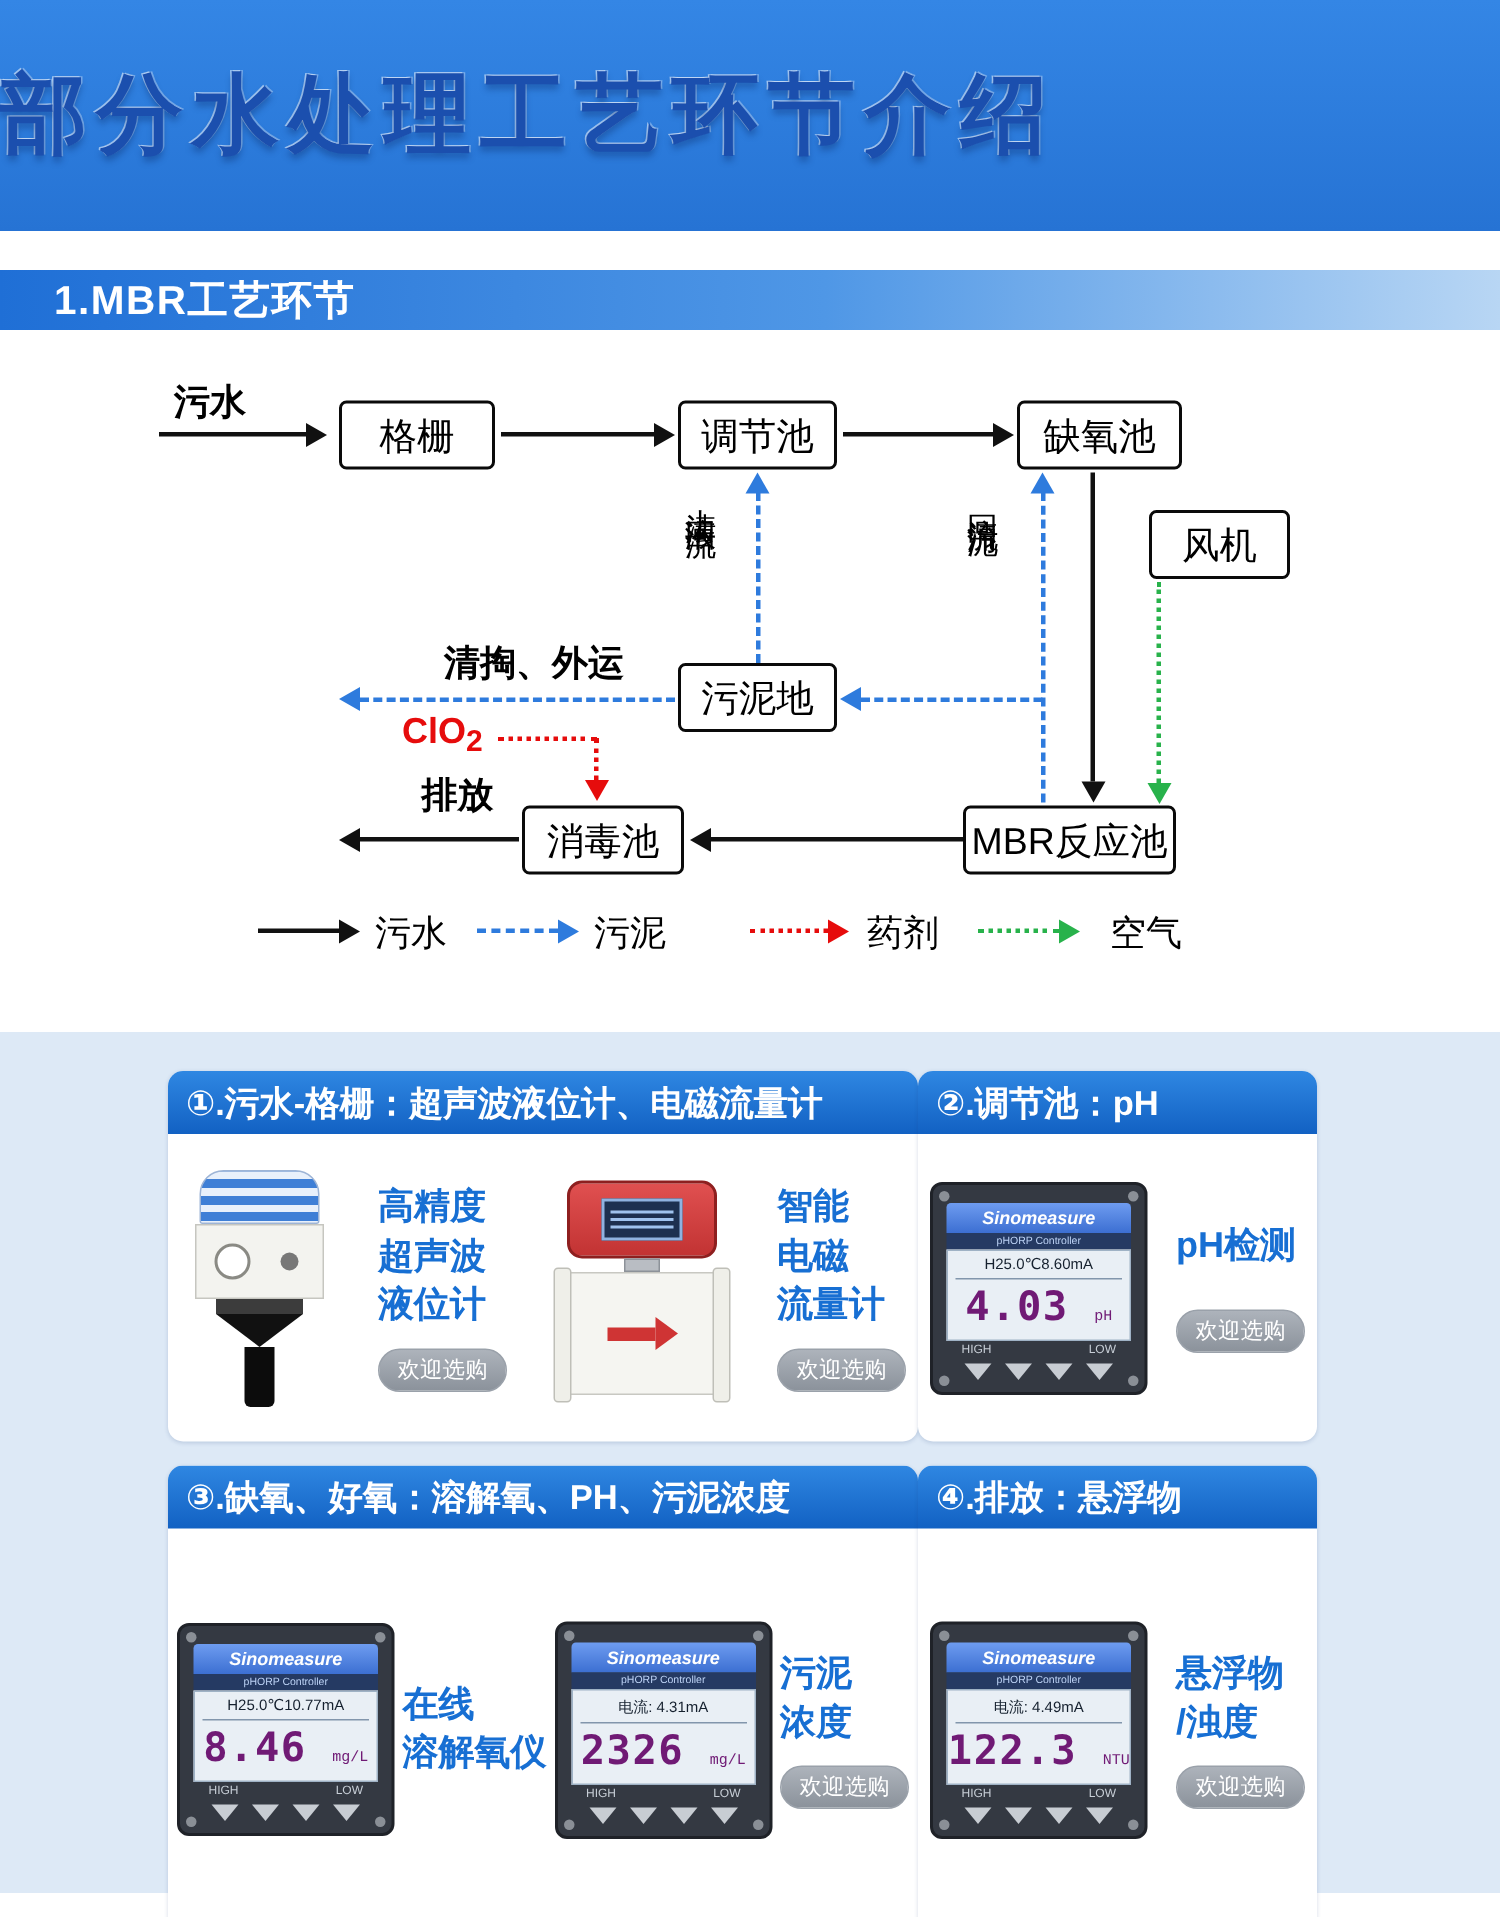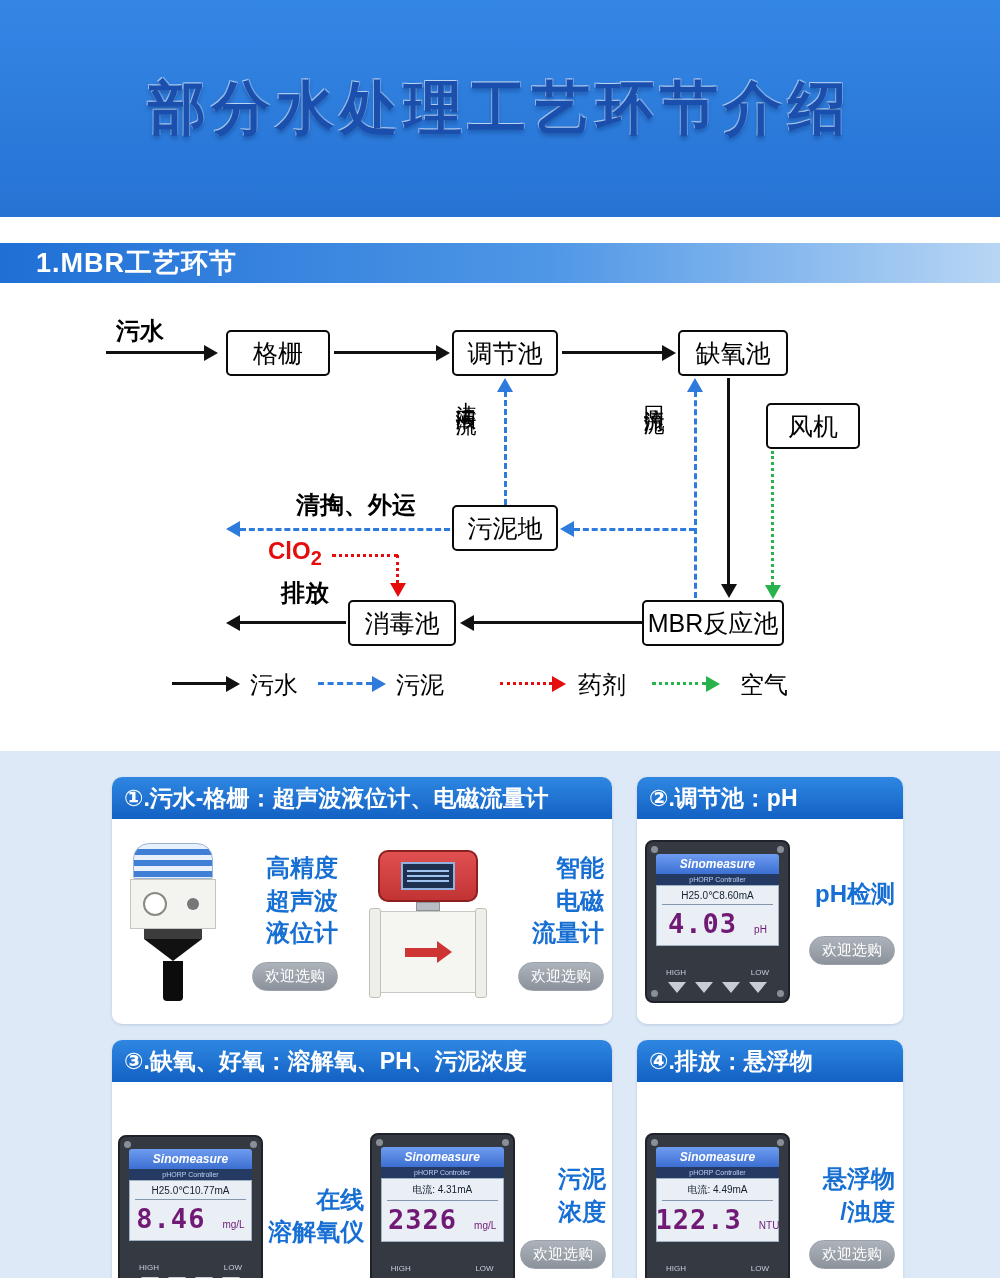--- a/index.html
+++ b/index.html
@@ -1,21 +1,21 @@
 <!DOCTYPE html>
 <html><head>
 <meta charset="utf-8">
 <style>
   *{margin:0;padding:0;box-sizing:border-box}
   html,body{background:#fff}
   body{font-family:"Liberation Sans","DejaVu Sans",sans-serif}
   .page{width:1000px;height:1278px;position:relative;overflow:hidden;background:#fff;margin:0 auto}
 
   
-  .banner{height:217px;background:linear-gradient(180deg,#3486e5 0%,#2673d4 100%);display:flex;align-items:center;justify-content:center}
+  .banner{height:154px;background:linear-gradient(180deg,#3486e5 0%,#2673d4 100%);display:flex;align-items:center;justify-content:flex-start}
   .banner h1{font-size:58px;letter-spacing:6px;color:#1b4fae;font-weight:bold;
     text-shadow:0 3px 4px rgba(9,40,100,.35),-1px -1px 0 rgba(255,255,255,.55),1px -1px 0 rgba(255,255,255,.35)}
 
   
   .section-bar{margin-top:26px;height:40px;background:linear-gradient(90deg,#1f6fd6 0%,#4f97e6 55%,#b8d6f4 100%);display:flex;align-items:center;padding-left:36px}
   .section-bar span{color:#fff;font-size:27px;font-weight:bold;letter-spacing:1px}
 
   
   .flow{position:relative;height:468px;background:#fff}
   .node{position:absolute;background:#fff;border:2px solid #0a0a0a;border-radius:5px;display:flex;align-items:center;justify-content:center;font-size:25px;color:#000;white-space:nowrap}
@@ -25,44 +25,44 @@
   .lnh{position:absolute;height:0}
   .lnv{position:absolute;width:0}
   .hr,.hl,.hu,.hd{position:absolute;width:0;height:0}
   .hr{border-top:8px solid transparent;border-bottom:8px solid transparent;border-left:14px solid #111}
   .hl{border-top:8px solid transparent;border-bottom:8px solid transparent;border-right:14px solid #111}
   .hu{border-left:8px solid transparent;border-right:8px solid transparent;border-bottom:14px solid #111}
   .hd{border-left:8px solid transparent;border-right:8px solid transparent;border-top:14px solid #111}
 
   
   .cards{height:574px;background:#dde9f6;padding:26px 0 0 112px}
-  .crow{display:flex;gap:25px;margin-bottom:16px}
+  .crow{display:flex;gap:0;margin-bottom:16px}
   .card{background:#fff;border-radius:10px;overflow:hidden;box-shadow:0 1px 3px rgba(30,60,120,.18);display:flex;flex-direction:column}
   .card.w{width:500px}
   .card.n{width:266px}
   .card.h1{height:247px}
   .card.h2{height:310px}
   .card-head{flex:0 0 42px;background:linear-gradient(180deg,#2f87e2,#1261c3);color:#fff;font-size:23px;font-weight:bold;display:flex;align-items:center;padding-left:12px;white-space:nowrap}
   .card-body{flex:1;display:flex;align-items:center;justify-content:space-between;padding:6px 8px}
-  .pcol{display:flex;flex-direction:column;align-items:flex-end}
+  .pcol{display:flex;flex-direction:column;align-items:flex-start}
   .pline{color:#176fd3;font-size:24px;font-weight:bold;line-height:1.35;white-space:nowrap}
   .pill{margin-top:12px;background:linear-gradient(180deg,#adb3bb,#8b929b);color:#fff;font-size:15px;padding:4px 12px;border-radius:15px;border:1px solid #9aa1aa;white-space:nowrap;cursor:pointer}
 
   
   .dev{width:145px;background:#343942;border:2px solid #1f2228;border-radius:8px;position:relative;padding:12px 9px 8px;flex:0 0 145px}
   .screw{position:absolute;width:7px;height:7px;border-radius:50%;background:#8a8f96}
   .s-tl{top:4px;left:4px}.s-tr{top:4px;right:4px}.s-bl{bottom:4px;left:4px}.s-br{bottom:4px;right:4px}
   .dev-brand{background:linear-gradient(180deg,#6e9cf0,#3c6fd2);color:#fff;font-size:12px;font-weight:bold;font-style:italic;text-align:center;padding:3px 0;border-radius:3px 3px 0 0}
   .dev-model{background:#253a63;color:#bcd2f5;font-size:7px;text-align:center;padding:2px 0}
   .dev-lcd{background:#e9eff5;border:1px solid #9fb2c5;padding:4px 5px 6px}
   .lcd-top{display:flex;justify-content:center;font-size:10px;color:#15202e;border-bottom:1px solid #8296ac;padding-bottom:3px;min-height:14px;white-space:nowrap}
   .lcd-val{display:flex;align-items:baseline;justify-content:center;margin-top:3px;font-family:"DejaVu Sans Mono",monospace;color:#701a75}
   .lcd-val .v{font-size:27px;font-weight:bold;letter-spacing:1px}
-  .lcd-val .u{font-size:10px;margin-left:17px;font-family:Liberation Sans, sans-serif}
-  .dev-hl{display:flex;justify-content:space-between;color:#c7ced6;font-size:8px;padding:22px 10px 2px}
+  .lcd-val .u{font-size:10px;margin-left:17px;font-family:Liberation Mono, monospace}
+  .dev-hl{display:flex;justify-content:space-between;color:#c7ced6;font-size:8px;padding:1px 10px 2px}
   .dev-btns{display:flex;justify-content:center;gap:9px;padding-top:3px}
   .dev-btns i{width:0;height:0;border-left:9px solid transparent;border-right:9px solid transparent;border-top:11px solid #c8cdd3}
 
   
   .ultra{display:flex;flex-direction:column;align-items:center;width:106px;flex:0 0 106px}
   .u-cap{width:80px;height:36px;border-radius:16px 16px 2px 2px;background:repeating-linear-gradient(180deg,#e8f0fb 0 5px,#3f7fd6 5px 11px);border:1px solid #9db4d6}
   .u-body{width:86px;height:50px;background:#f3f3ef;border:1px solid #c6c6c0;position:relative}
   .u-gauge{position:absolute;left:12px;top:12px;width:24px;height:24px;border-radius:50%;background:#fff;border:2px solid #8a8a84}
   .u-knob{position:absolute;right:16px;top:18px;width:12px;height:12px;border-radius:50%;background:#777}
   .u-nut{width:58px;height:10px;background:#3c3c3c}

